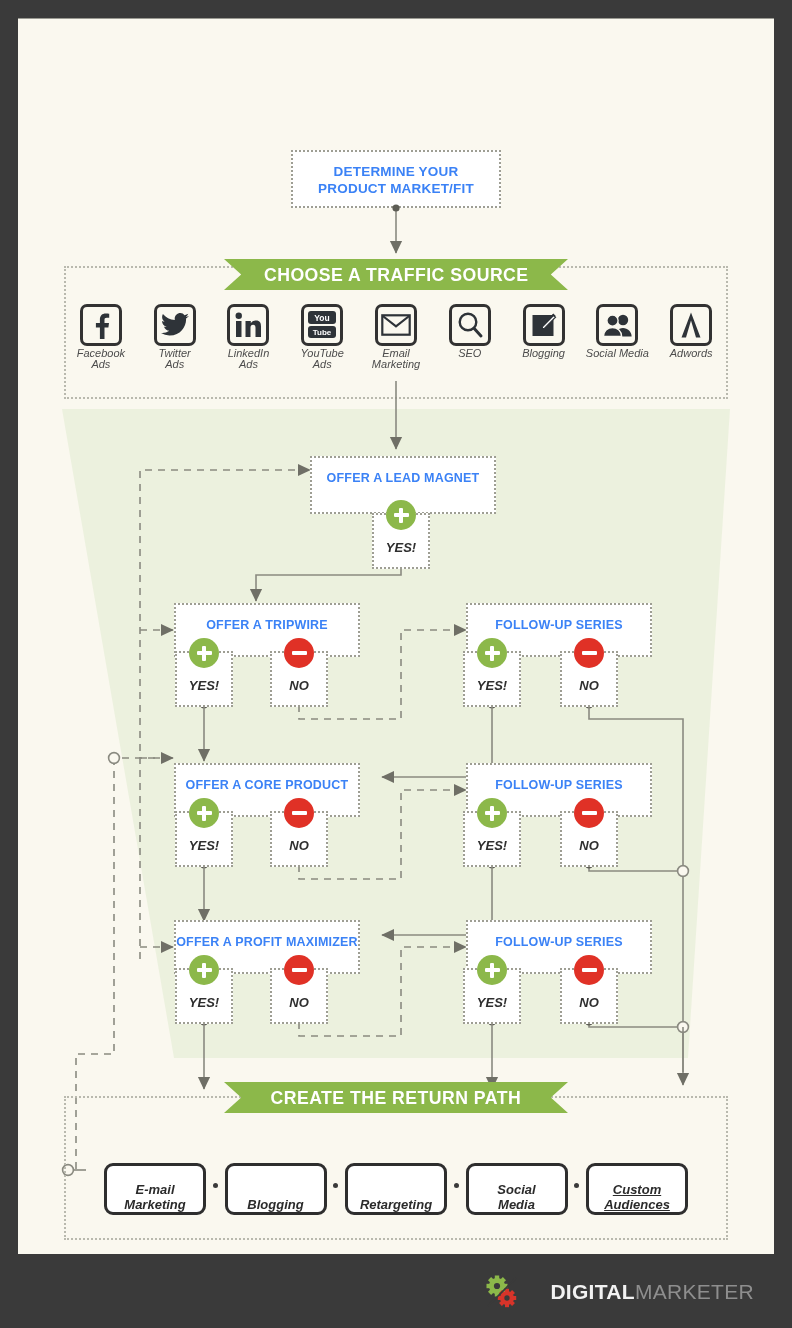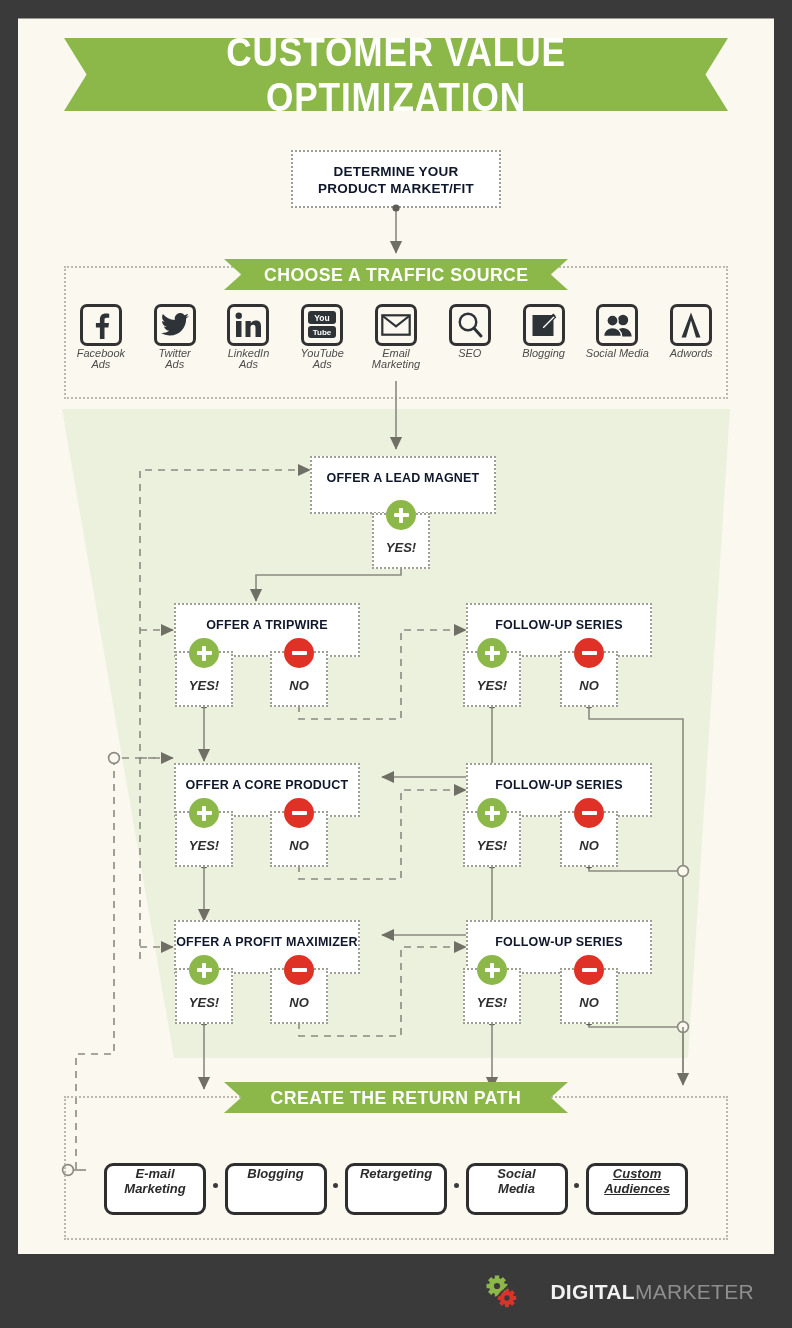--- a/index.html
+++ b/index.html
@@ -78,21 +78,21 @@
 
   
   .node {
     position: absolute;
     background: #ffffff;
     border: 2px dotted #9e9e93;
     display: flex; justify-content: center;
   }
   .node-title {
     margin-top: 13px;
-    font-size: 12.5px; font-weight: bold; color: #0f172a;
+    font-size: 12.5px; font-weight: bold; color: #3b82f6;
     letter-spacing: .2px; text-align: center; white-space: nowrap;
   }
   .node-lg { width: 192px; height: 54px; }
   .node-top { width: 210px; height: 58px; }
   .node-top .node-title { margin-top: 11px; line-height: 17px; white-space: pre-line; font-size: 13.5px;}
 
   
   .answer {
     position: absolute;
     width: 58px; height: 56px;
@@ -115,21 +115,21 @@
   .sign-minus i { display:block; width:15px; height:3.5px; background:#fff; border-radius:1px; font-style:normal;}
   .sign-plus i { display:block; position:relative; width:15px; height:3.5px; background:#fff; border-radius:1px; font-style:normal;}
   .sign-plus i::after { content:""; position:absolute; left:5.75px; top:-5.75px; width:3.5px; height:15px; background:#fff; border-radius:1px;}
 
   
   .pill-row { position: absolute; left: 86px; top: 1137px; width: 584px; height: 58px;
               display: flex; align-items: center; justify-content: space-between; }
   .pill {
     height: 52px; background: #ffffff;
     border: 3px solid #2e2e2e; border-radius: 9px;
-    display: flex; align-items: flex-start; justify-content: center;
+    display: flex; align-items: flex-end; justify-content: center;
     font-size: 13px; font-style: italic; font-weight: bold; color: #2b2b2b;
     text-align: center; line-height: 15px; white-space: pre-line;
     padding: 0 6px;
     margin-top: 8px;
   }
   .pill-dot { width: 5px; height: 5px; border-radius: 50%; background: #3a3a3a; flex: 0 0 5px; }
 
   
   .wires { position: absolute; left: 0; top: 0; width: 756px; height: 1236px; pointer-events: none; }
 
@@ -144,23 +144,20 @@
 </head>
 <body>
 
 <div id="root">
   <div class="page">
 
     <svg class="trapezoid" viewBox="0 0 756 1236">
       <polygon points="44,390 712,390 670,1039 156,1039" fill="#ecf1de"></polygon>
     </svg>
 
-    <div class="ribbon ribbon-title">
-      <span>CUSTOMER VALUE OPTIMIZATION</span>
-    </div>
 
     <div class="node node-top" style="left:273px; top:131px;">
       <div class="node-title">DETERMINE YOUR
 PRODUCT MARKET/FIT</div>
     </div>
 
     <div class="sec-dashed" id="sec-traffic"></div>
     <div class="ribbon ribbon-sub ribbon-traffic">
       <span>CHOOSE A TRAFFIC SOURCE</span>
     </div>

